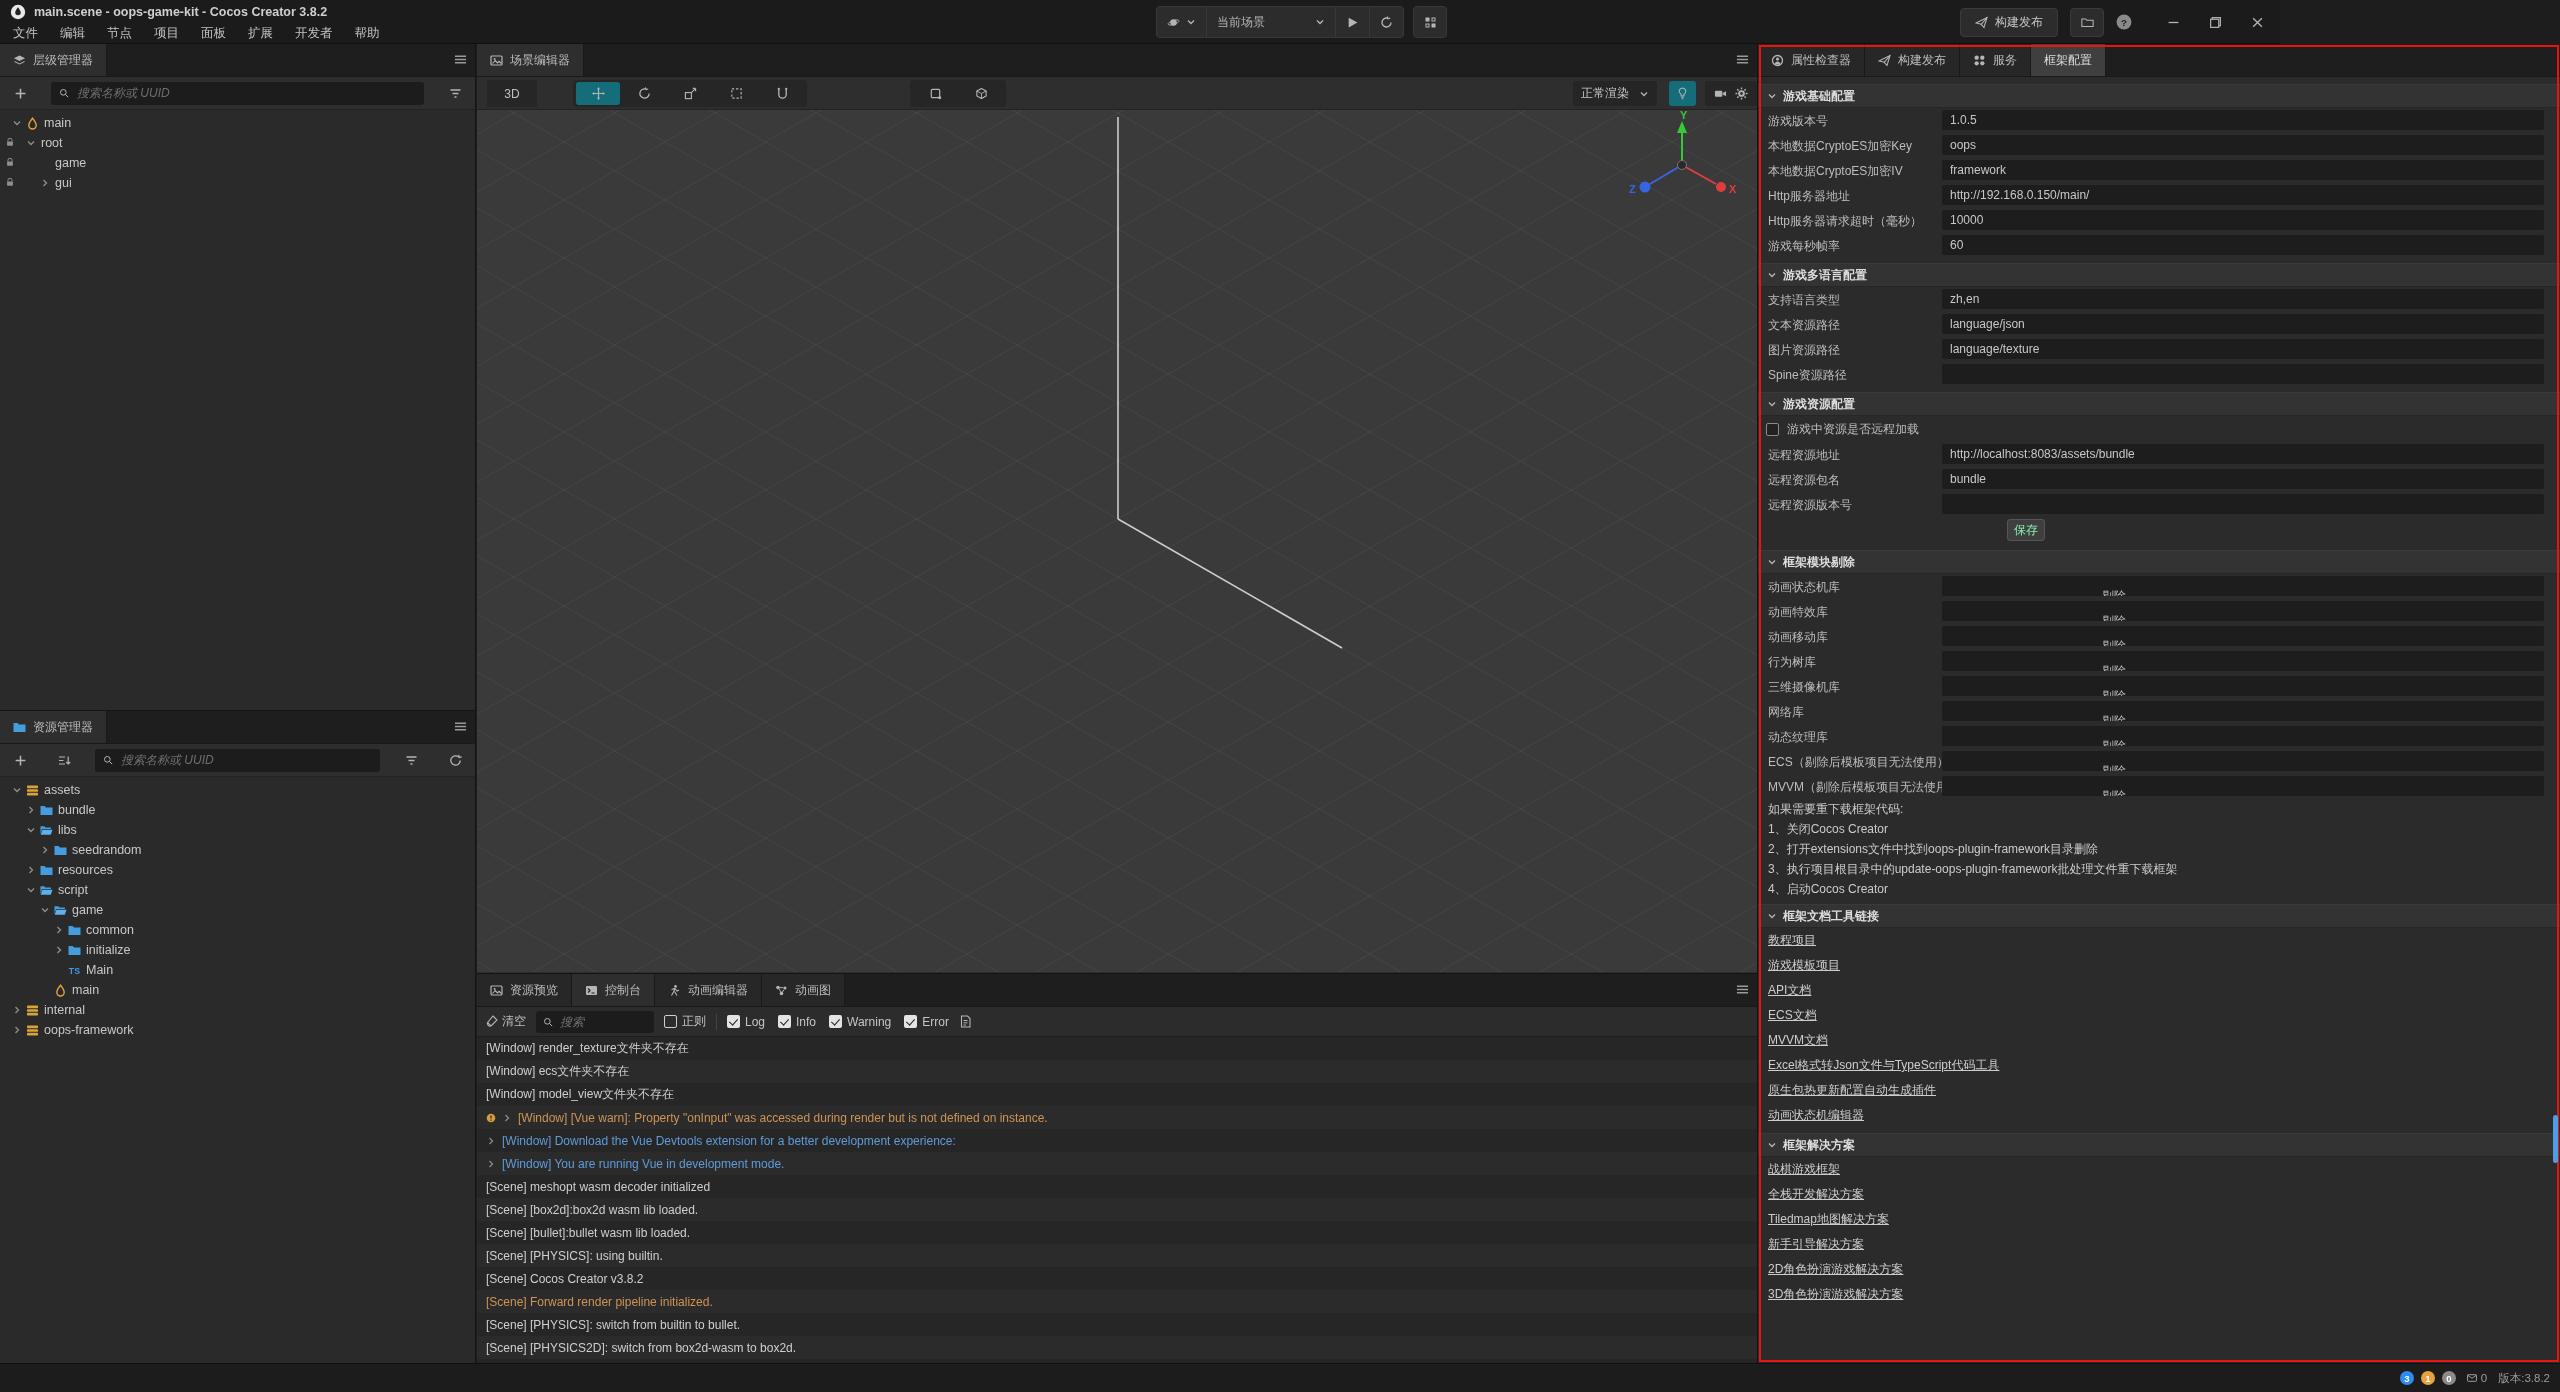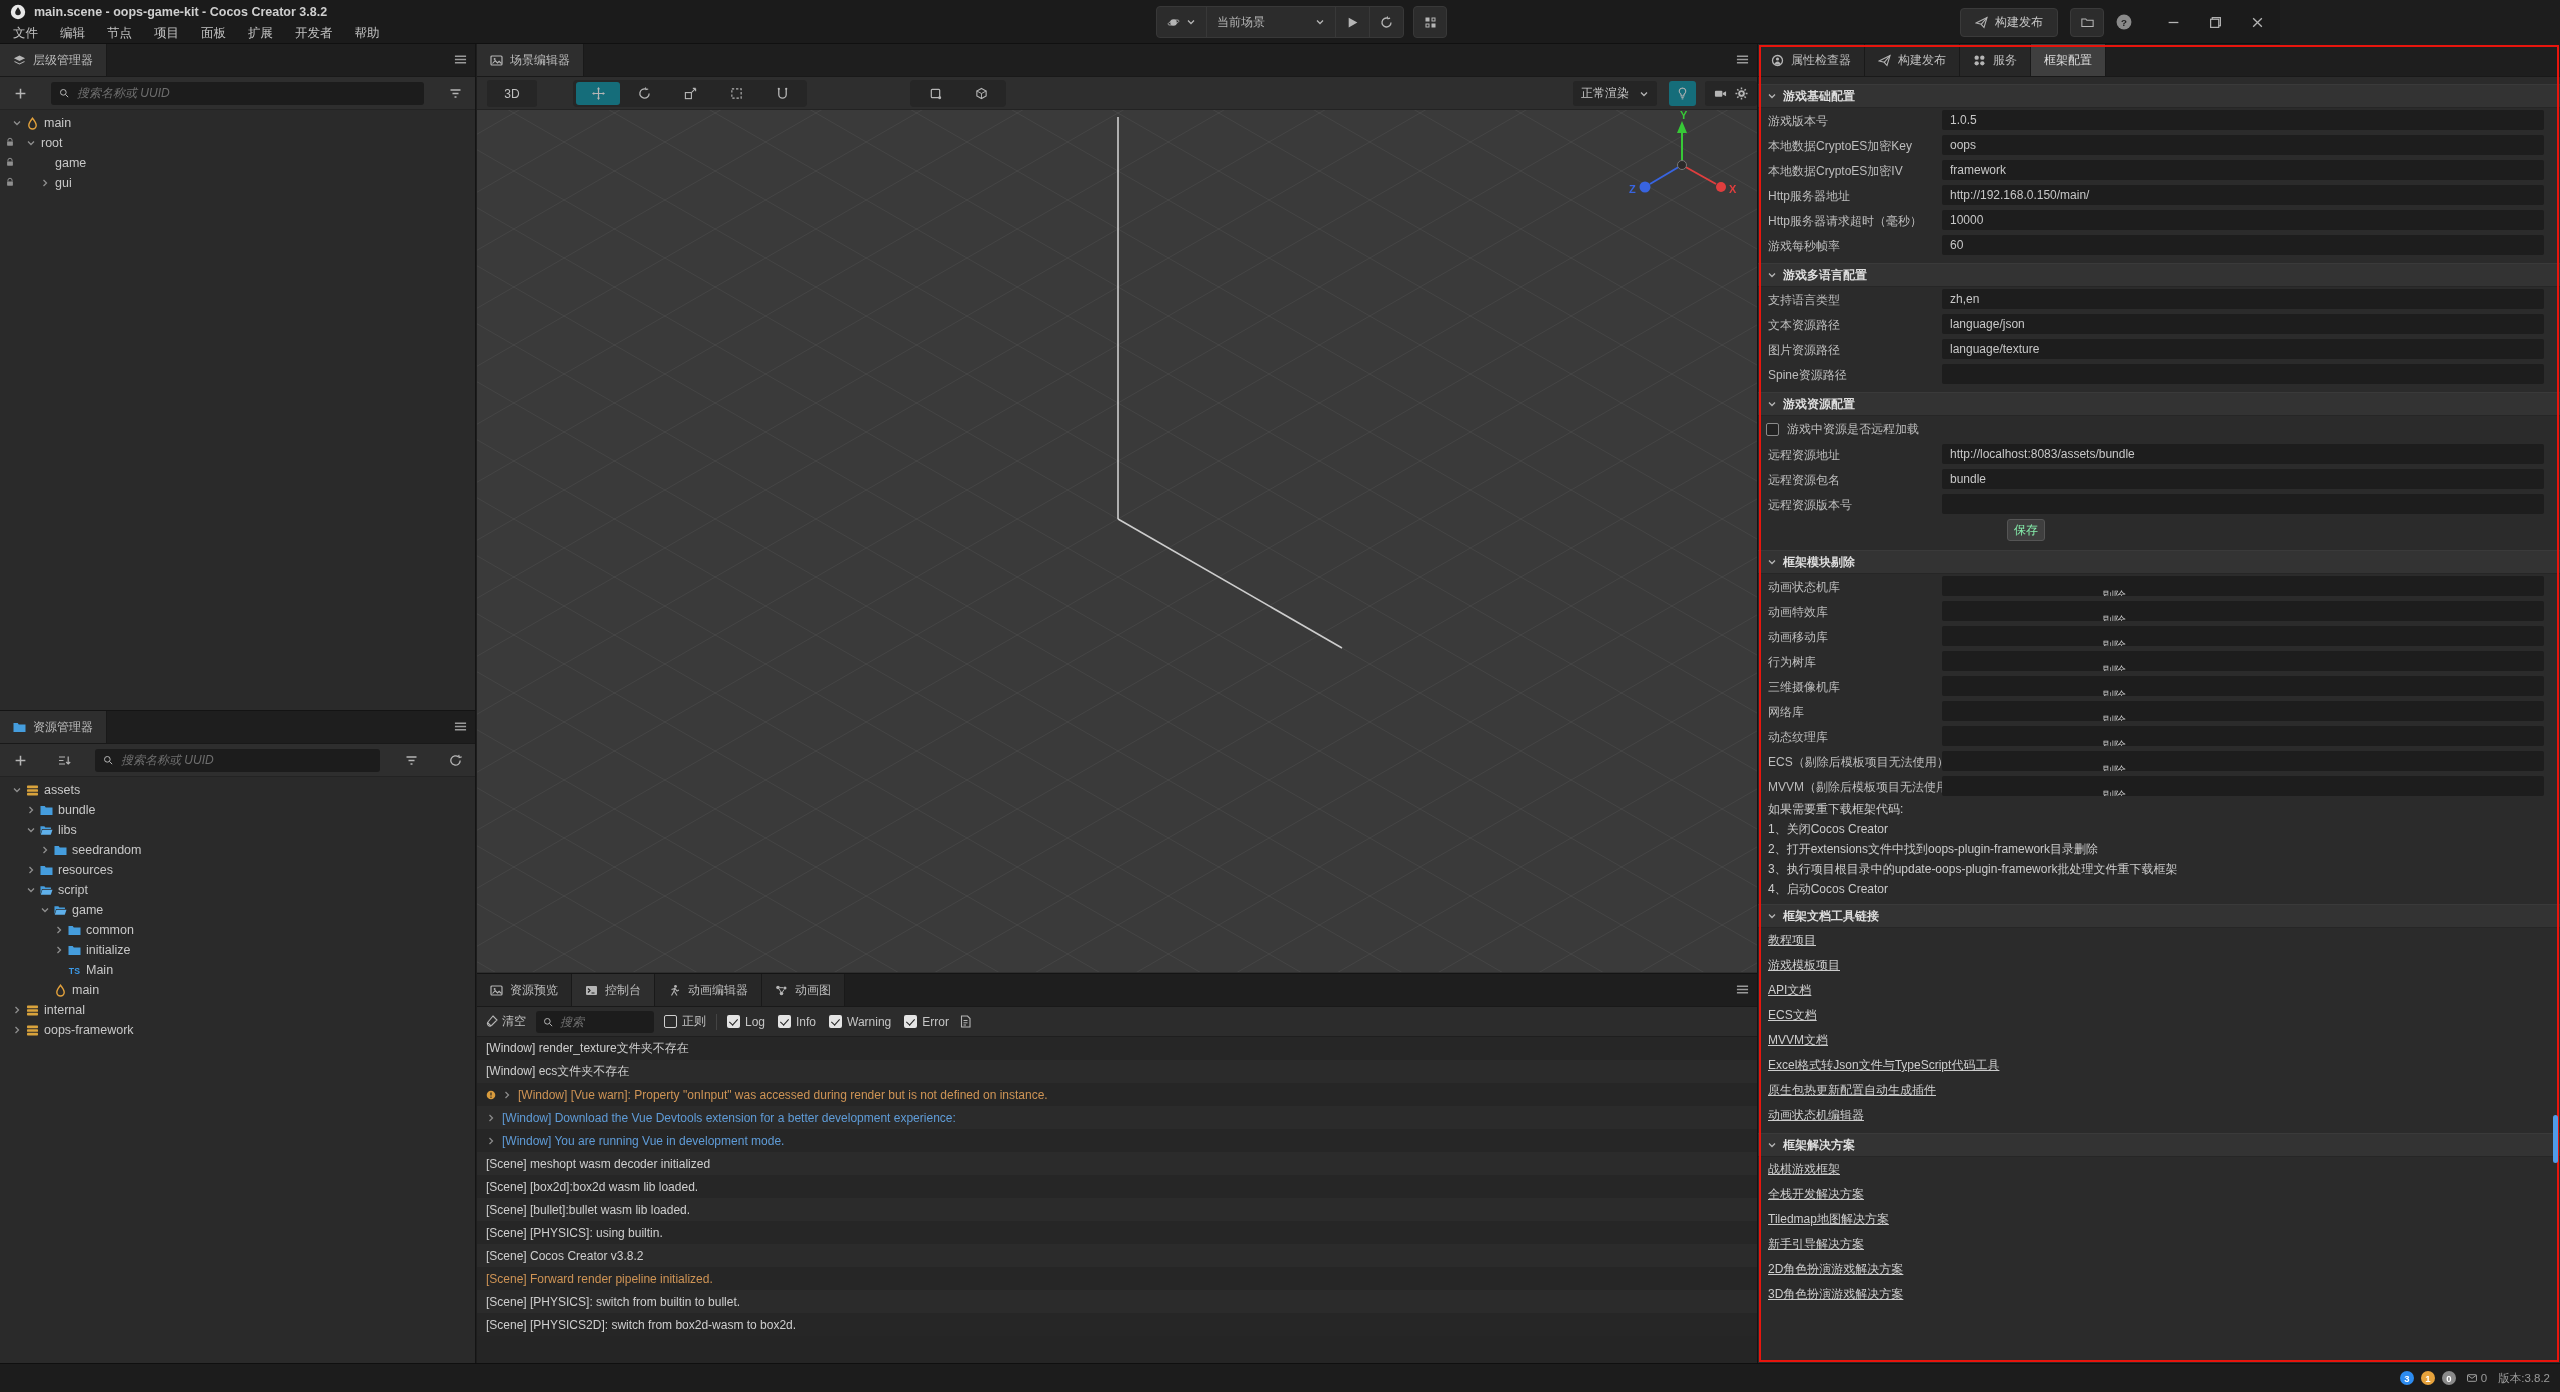--- a/index.html
+++ b/index.html
@@ -874,20 +874,23 @@
       </span>
   </div>
   <div id="log-list">
       <div class="lrow">
         <span class="lt-log">[Window] render_texture文件夹不存在</span>
       </div>
       <div class="lrow">
         <span class="lt-log">[Window] ecs文件夹不存在</span>
       </div>
       <div class="lrow">
+        <span class="lt-log">[Window] model_view文件夹不存在</span>
+      </div>
+      <div class="lrow">
         <span class="i sm">
           <svg viewBox="0 0 14 14">
             <circle cx="7" cy="7" r="6" fill="#d89b3d"></circle>
             <path d="M7 3.5v4.2" stroke="#1f1f1f" stroke-width="1.6"></path>
             <circle cx="7" cy="10" r="1" fill="#1f1f1f"></circle>
           </svg>
         </span>
         <span class="exp i sm">
           <svg viewBox="0 0 10 10">
             <path d="M3.5 2l3 3-3 3" fill="none" stroke="currentColor" stroke-width="1.3"></path>

